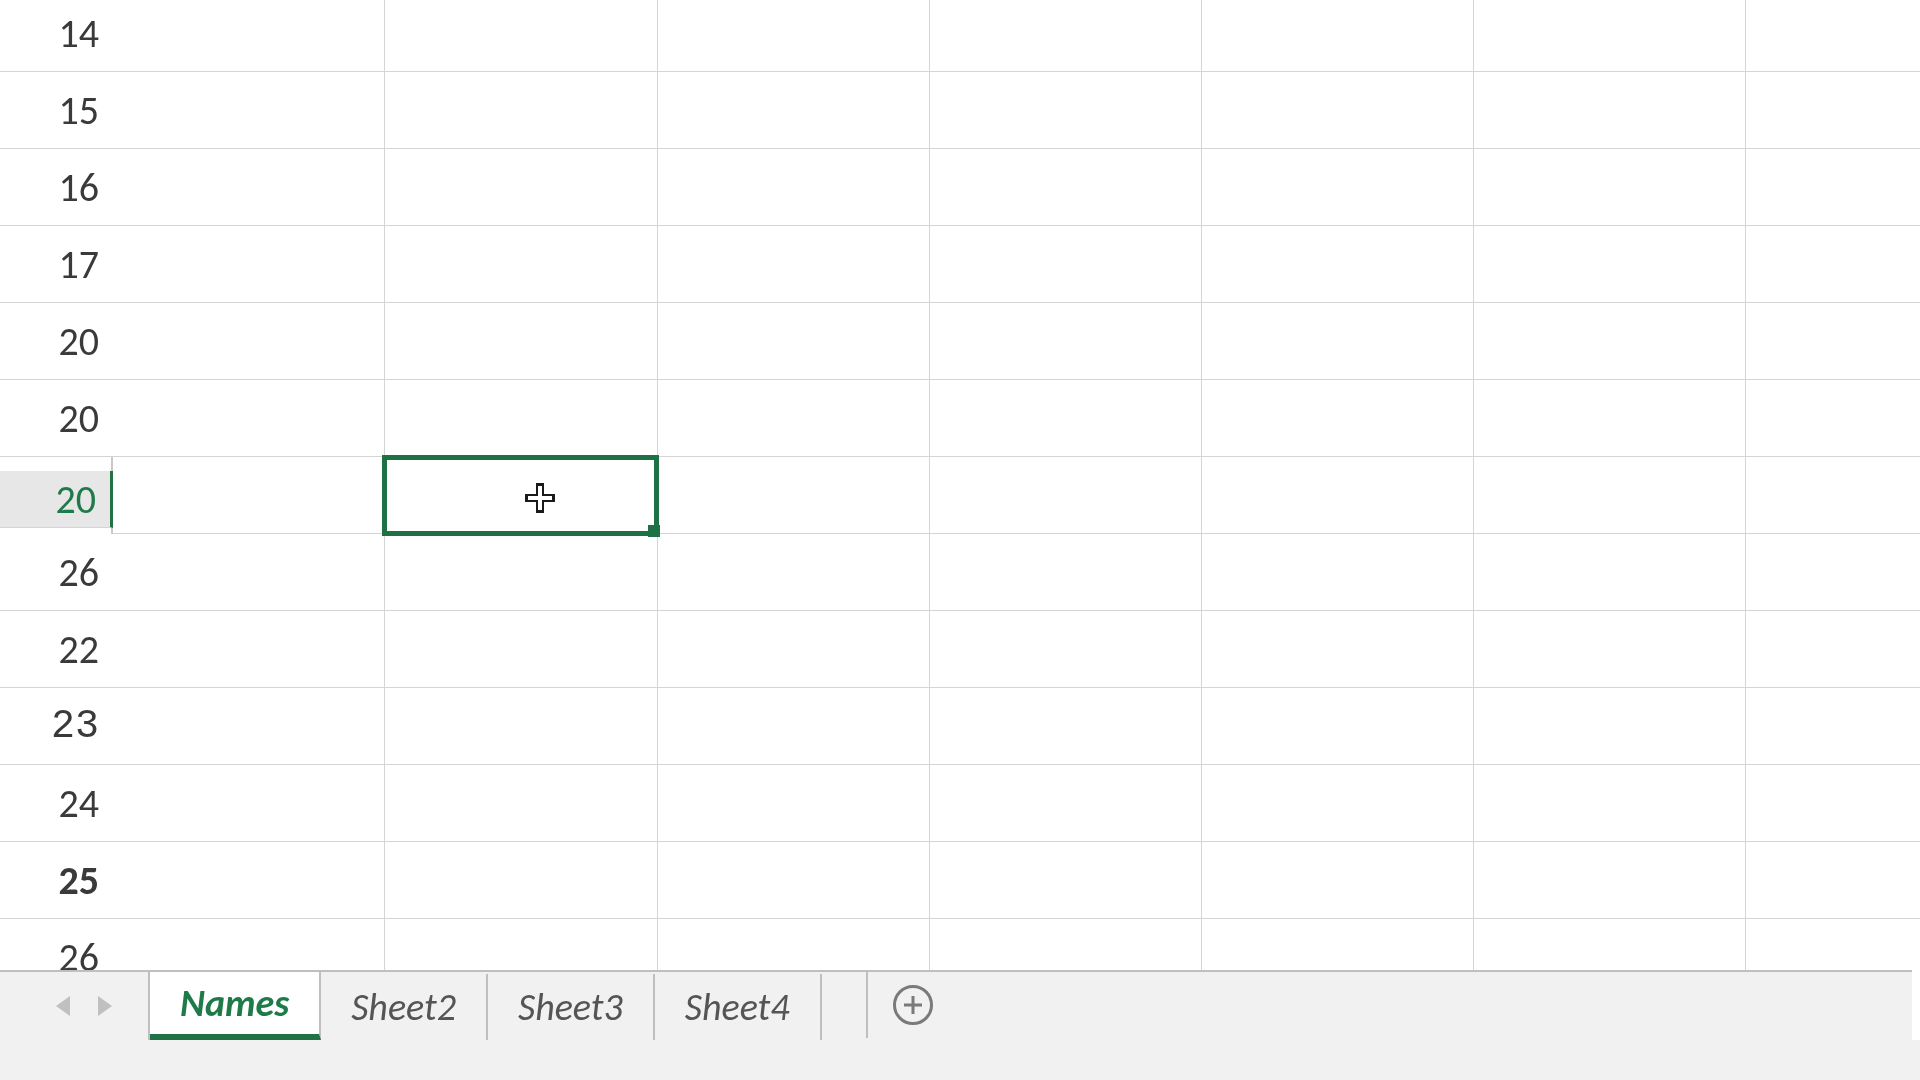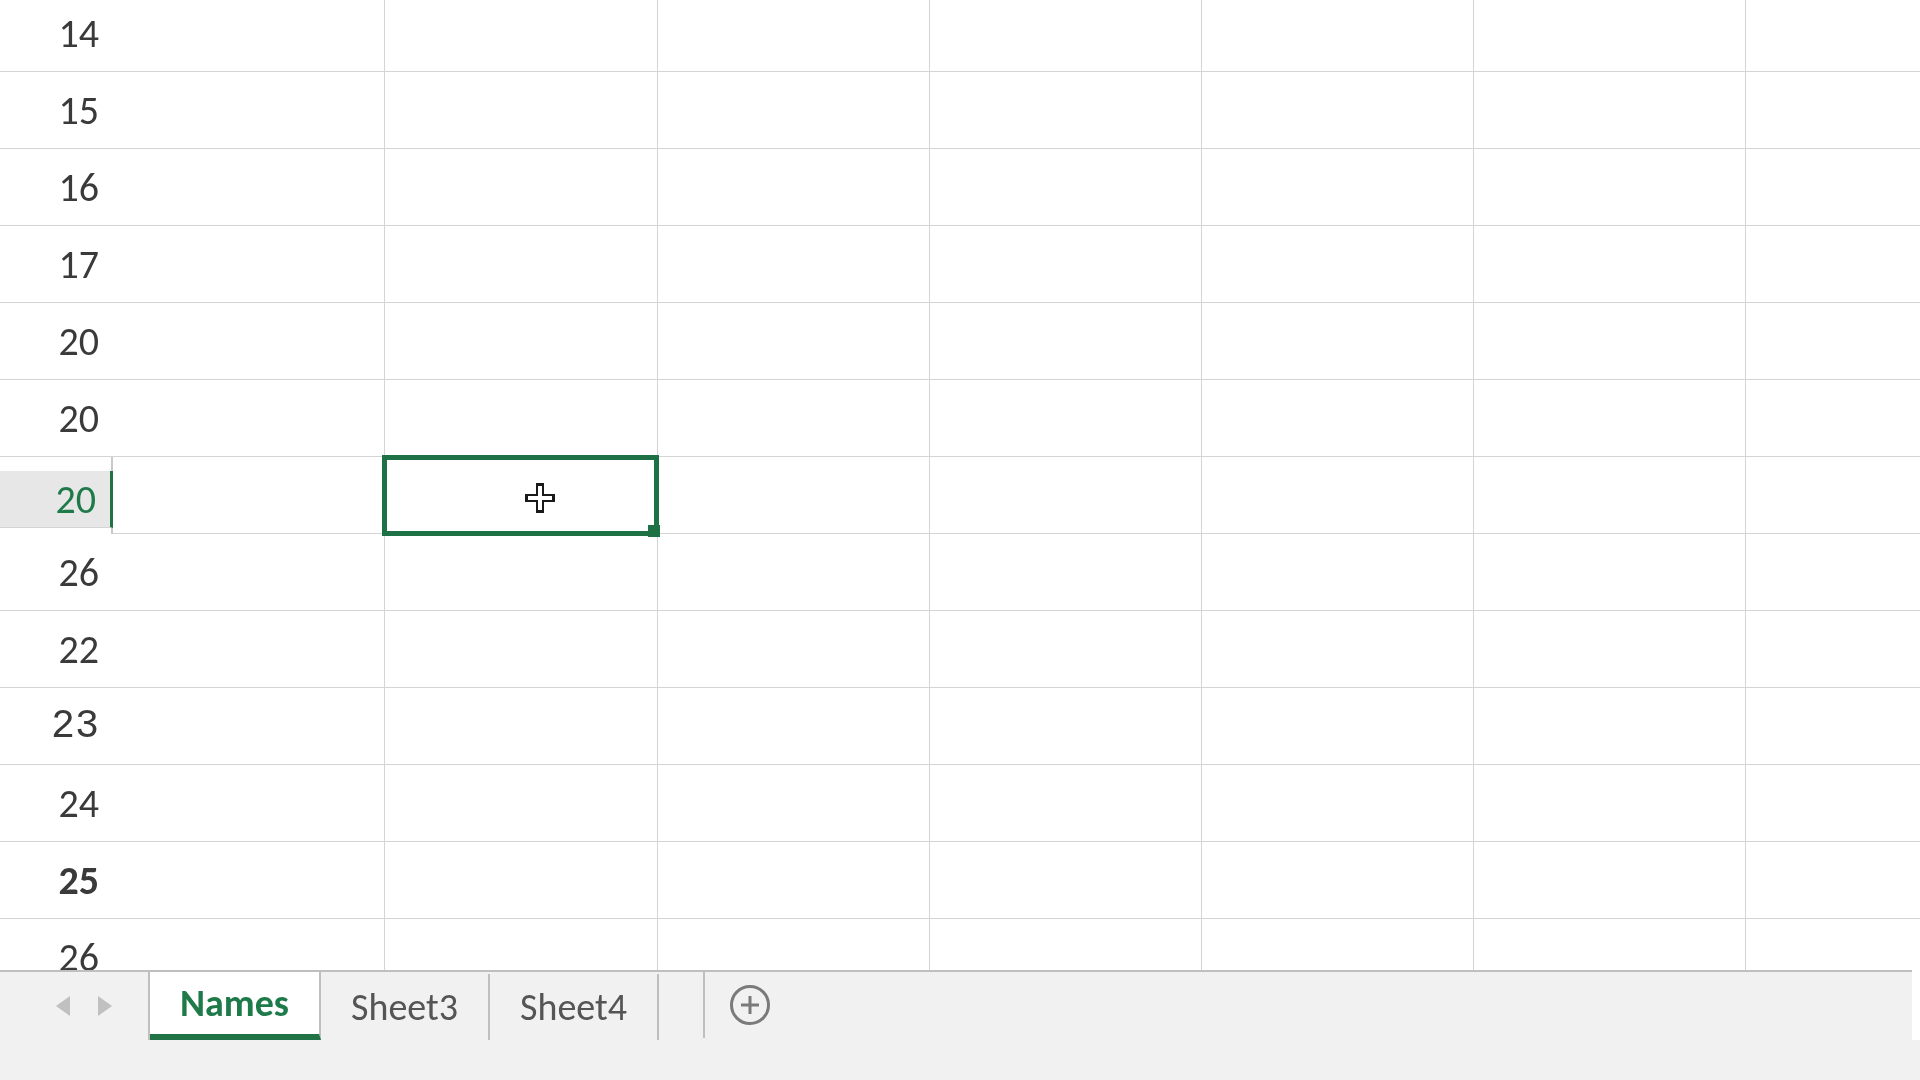--- a/index.html
+++ b/index.html
@@ -87,20 +87,21 @@
   
   .tab-strip {
     position: absolute;
     left: 0; right: 8px;
     top: 970px;
     height: 70px;
     background: #f1f1f1;
     border-top: 2px solid #bfbfbf;
     display: flex;
     align-items: stretch;
+    font-style: italic;
   }
   .tab-nav {
     display: flex;
     align-items: center;
     gap: 28px;
     padding: 0 36px 0 56px;
   }
   .tab-nav .arrow {
     width: 0; height: 0;
     border-top: 10px solid transparent;
@@ -230,20 +231,23 @@
   <div class="tab-strip">
     <div class="tab-nav">
       <div class="arrow left"></div>
       <div class="arrow right"></div>
     </div>
     <div class="tabs" id="tabs">
         <div class="tab active">
           <span>Names</span>
         </div>
         <div class="tab">
+          <span>Sheet2</span>
+        </div>
+        <div class="tab">
           <span>Sheet3</span>
         </div>
         <div class="tab">
           <span>Sheet4</span>
         </div>
       </div>
     <div class="tab-spacer"></div>
     <div class="new-sheet" title="New sheet">
       <div class="circle">
         <svg width="20" height="20" viewBox="0 0 20 20">

